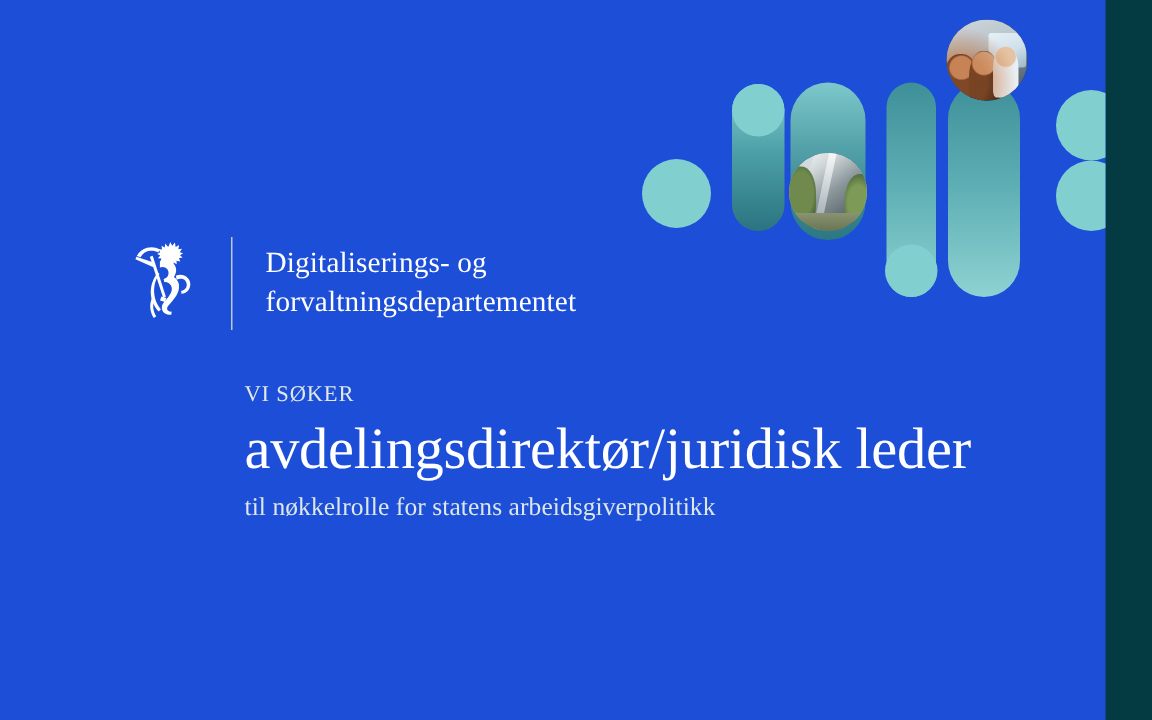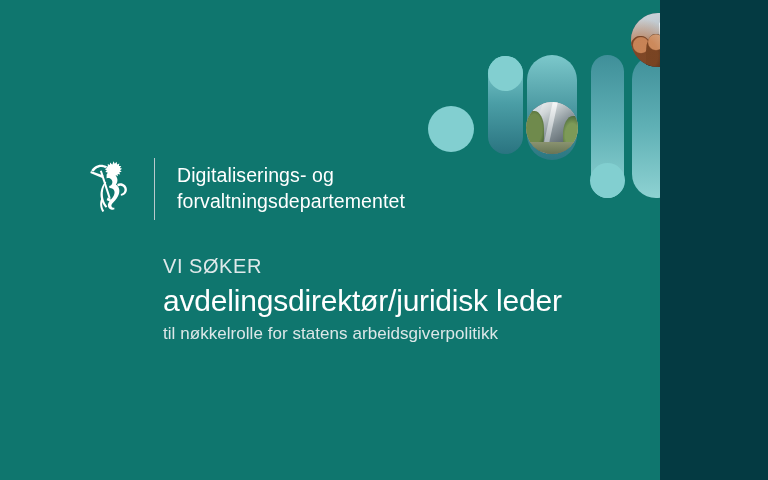--- a/index.html
+++ b/index.html
@@ -11,24 +11,25 @@
     width: 768px;
     height: 480px;
     overflow: hidden;
     background: #043a42;
     font-family: "Liberation Sans", sans-serif;
     -webkit-font-smoothing: antialiased;
   }
 
   .poster {
     position: relative;
-    width: 660px;
+    width: 737px;
     height: 480px;
-    background: #0f766e;
+    background: #1d4ed8;
     overflow: hidden;
+    font-family: Liberation Serif, serif;
   }
 
   
   .decor {
     position: absolute;
     top: 0;
     left: 420px;
     width: 348px;
     height: 215px;
   }
@@ -175,28 +176,28 @@
 
   
   .text-block {
     position: absolute;
     left: 163px;
     top: 255px;
     width: 560px;
   }
   .eyebrow {
     color: #dfe9ea;
-    font-size: 20px;
+    font-size: 15px;
     letter-spacing: .55px;
     margin: 0 0 6px 0;
     font-weight: 400;
   }
   .headline {
     color: #ffffff;
-    font-size: 30px;
+    font-size: 39px;
     font-weight: 400;
     line-height: 1.12;
     letter-spacing: -.2px;
     margin: 4px 0 6px 0;
     white-space: nowrap;
   }
   .subline {
     color: #dce7e8;
     font-size: 17px;
     font-weight: 400;

